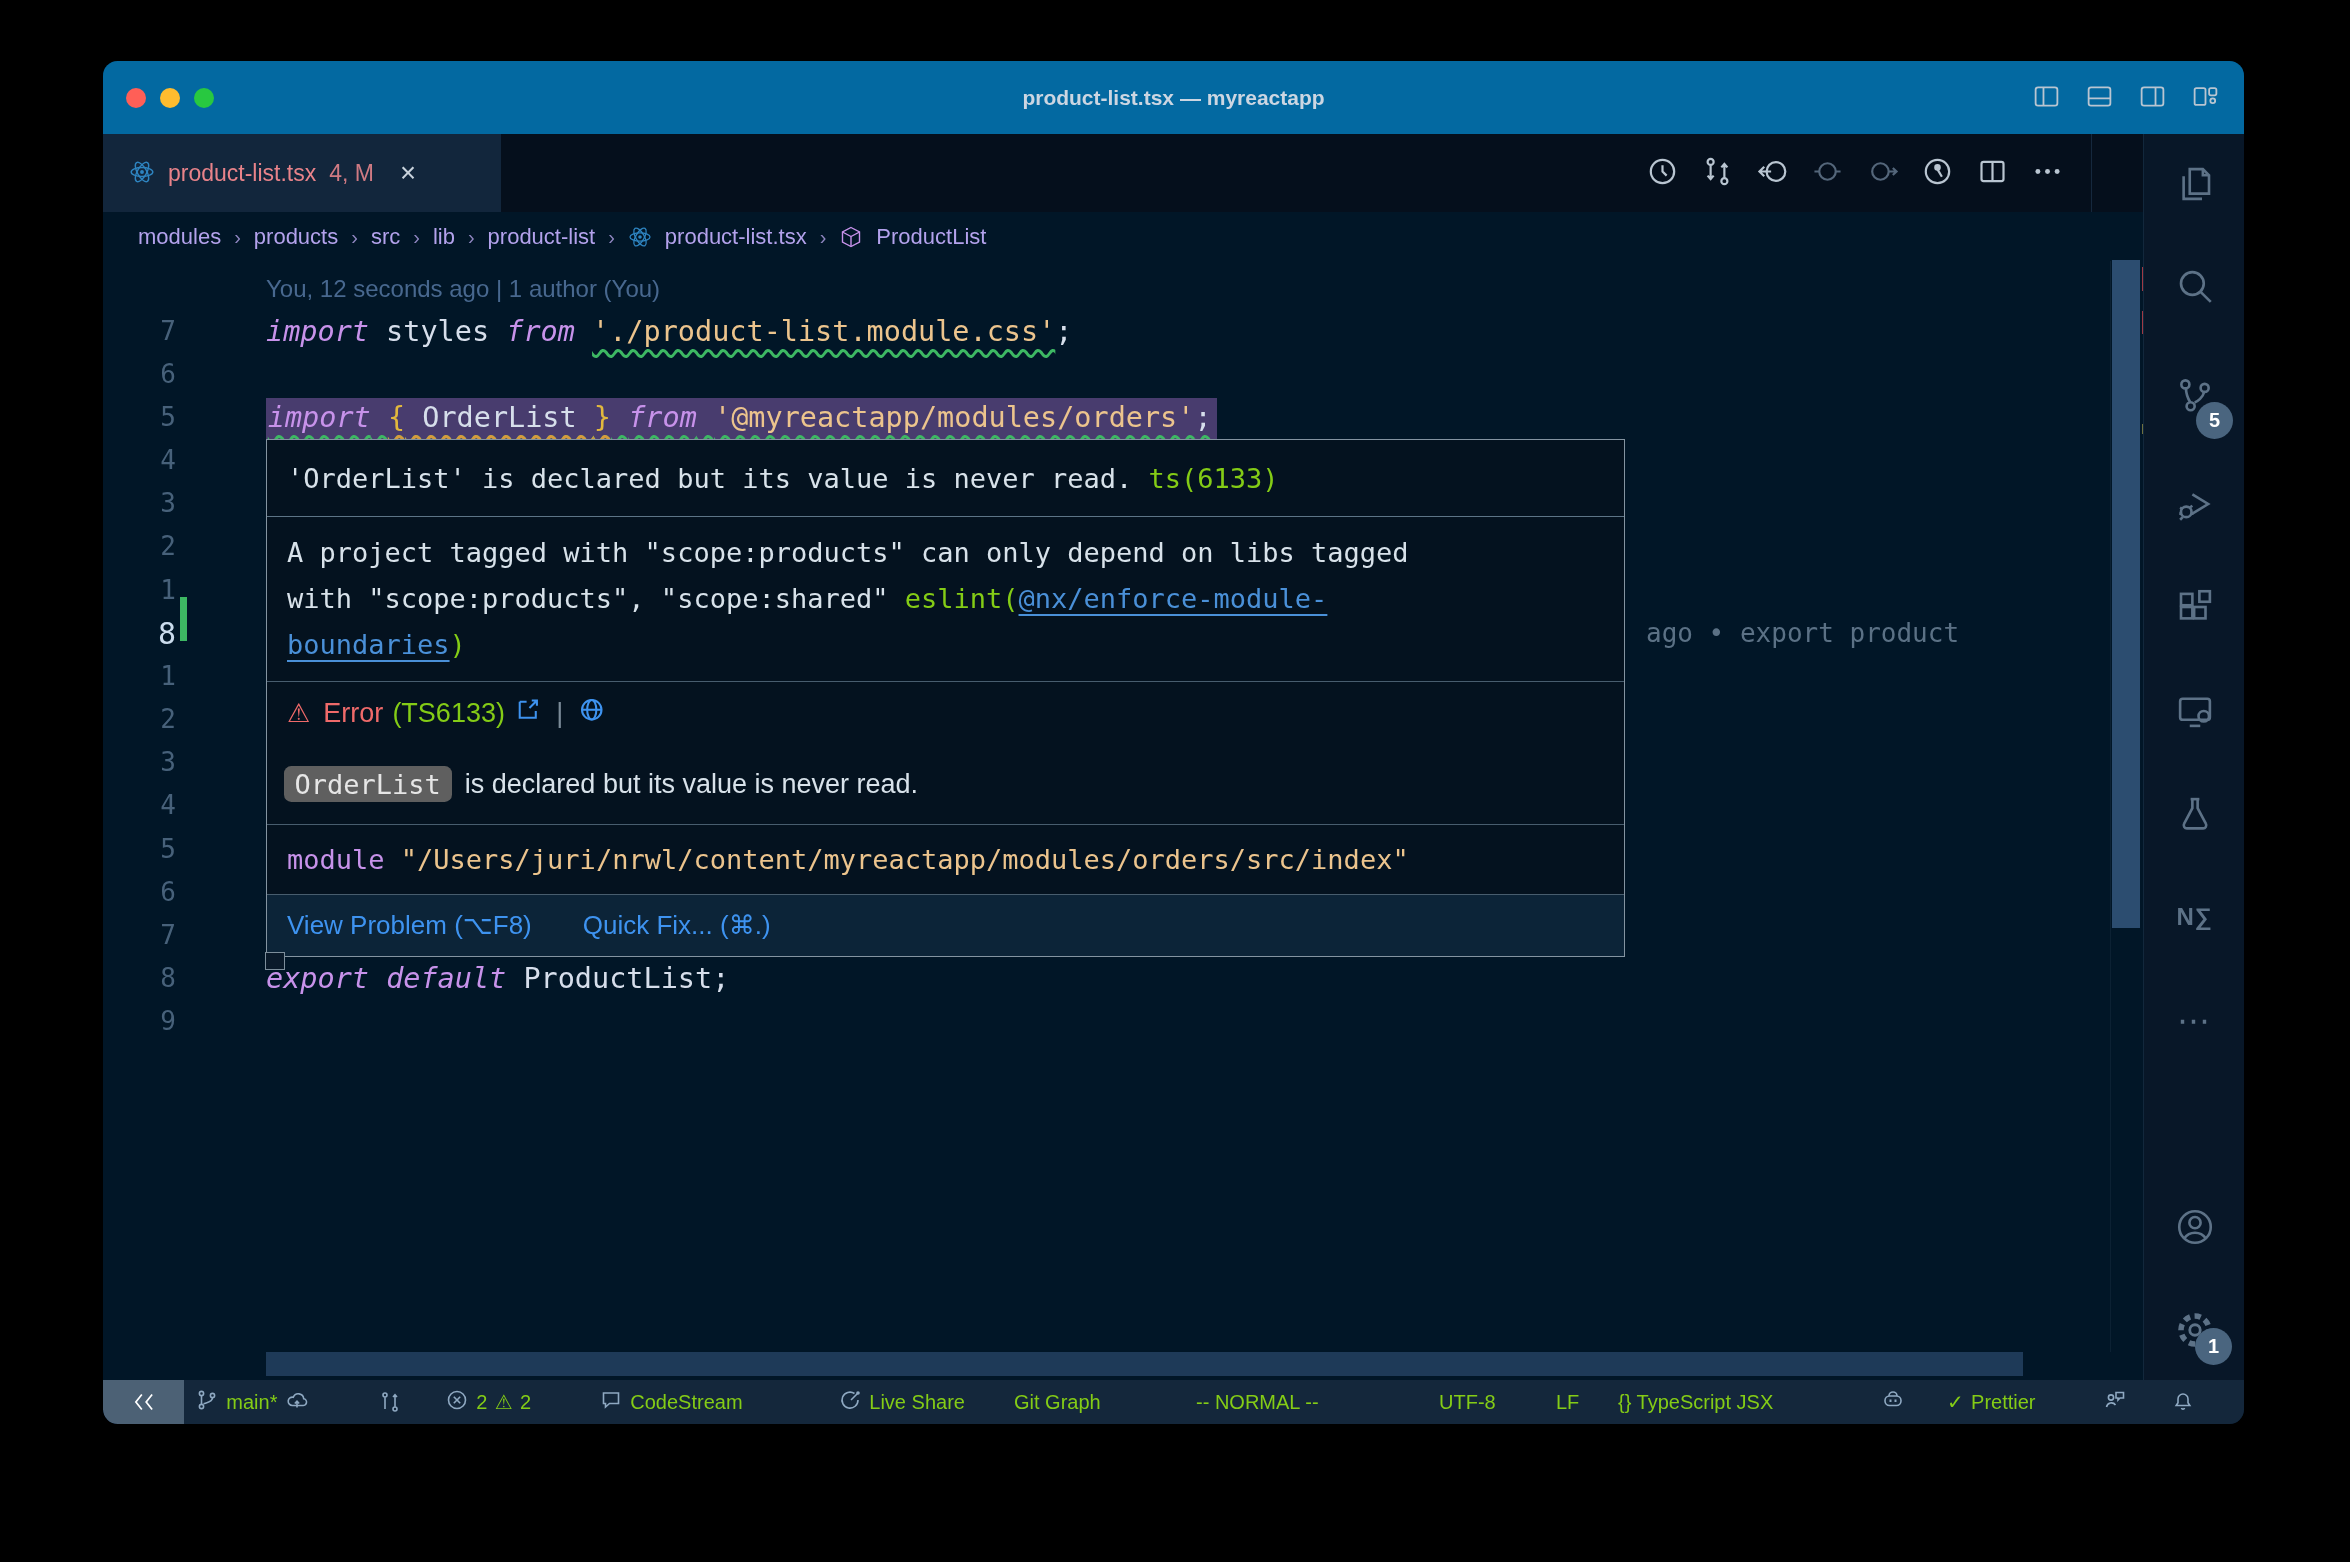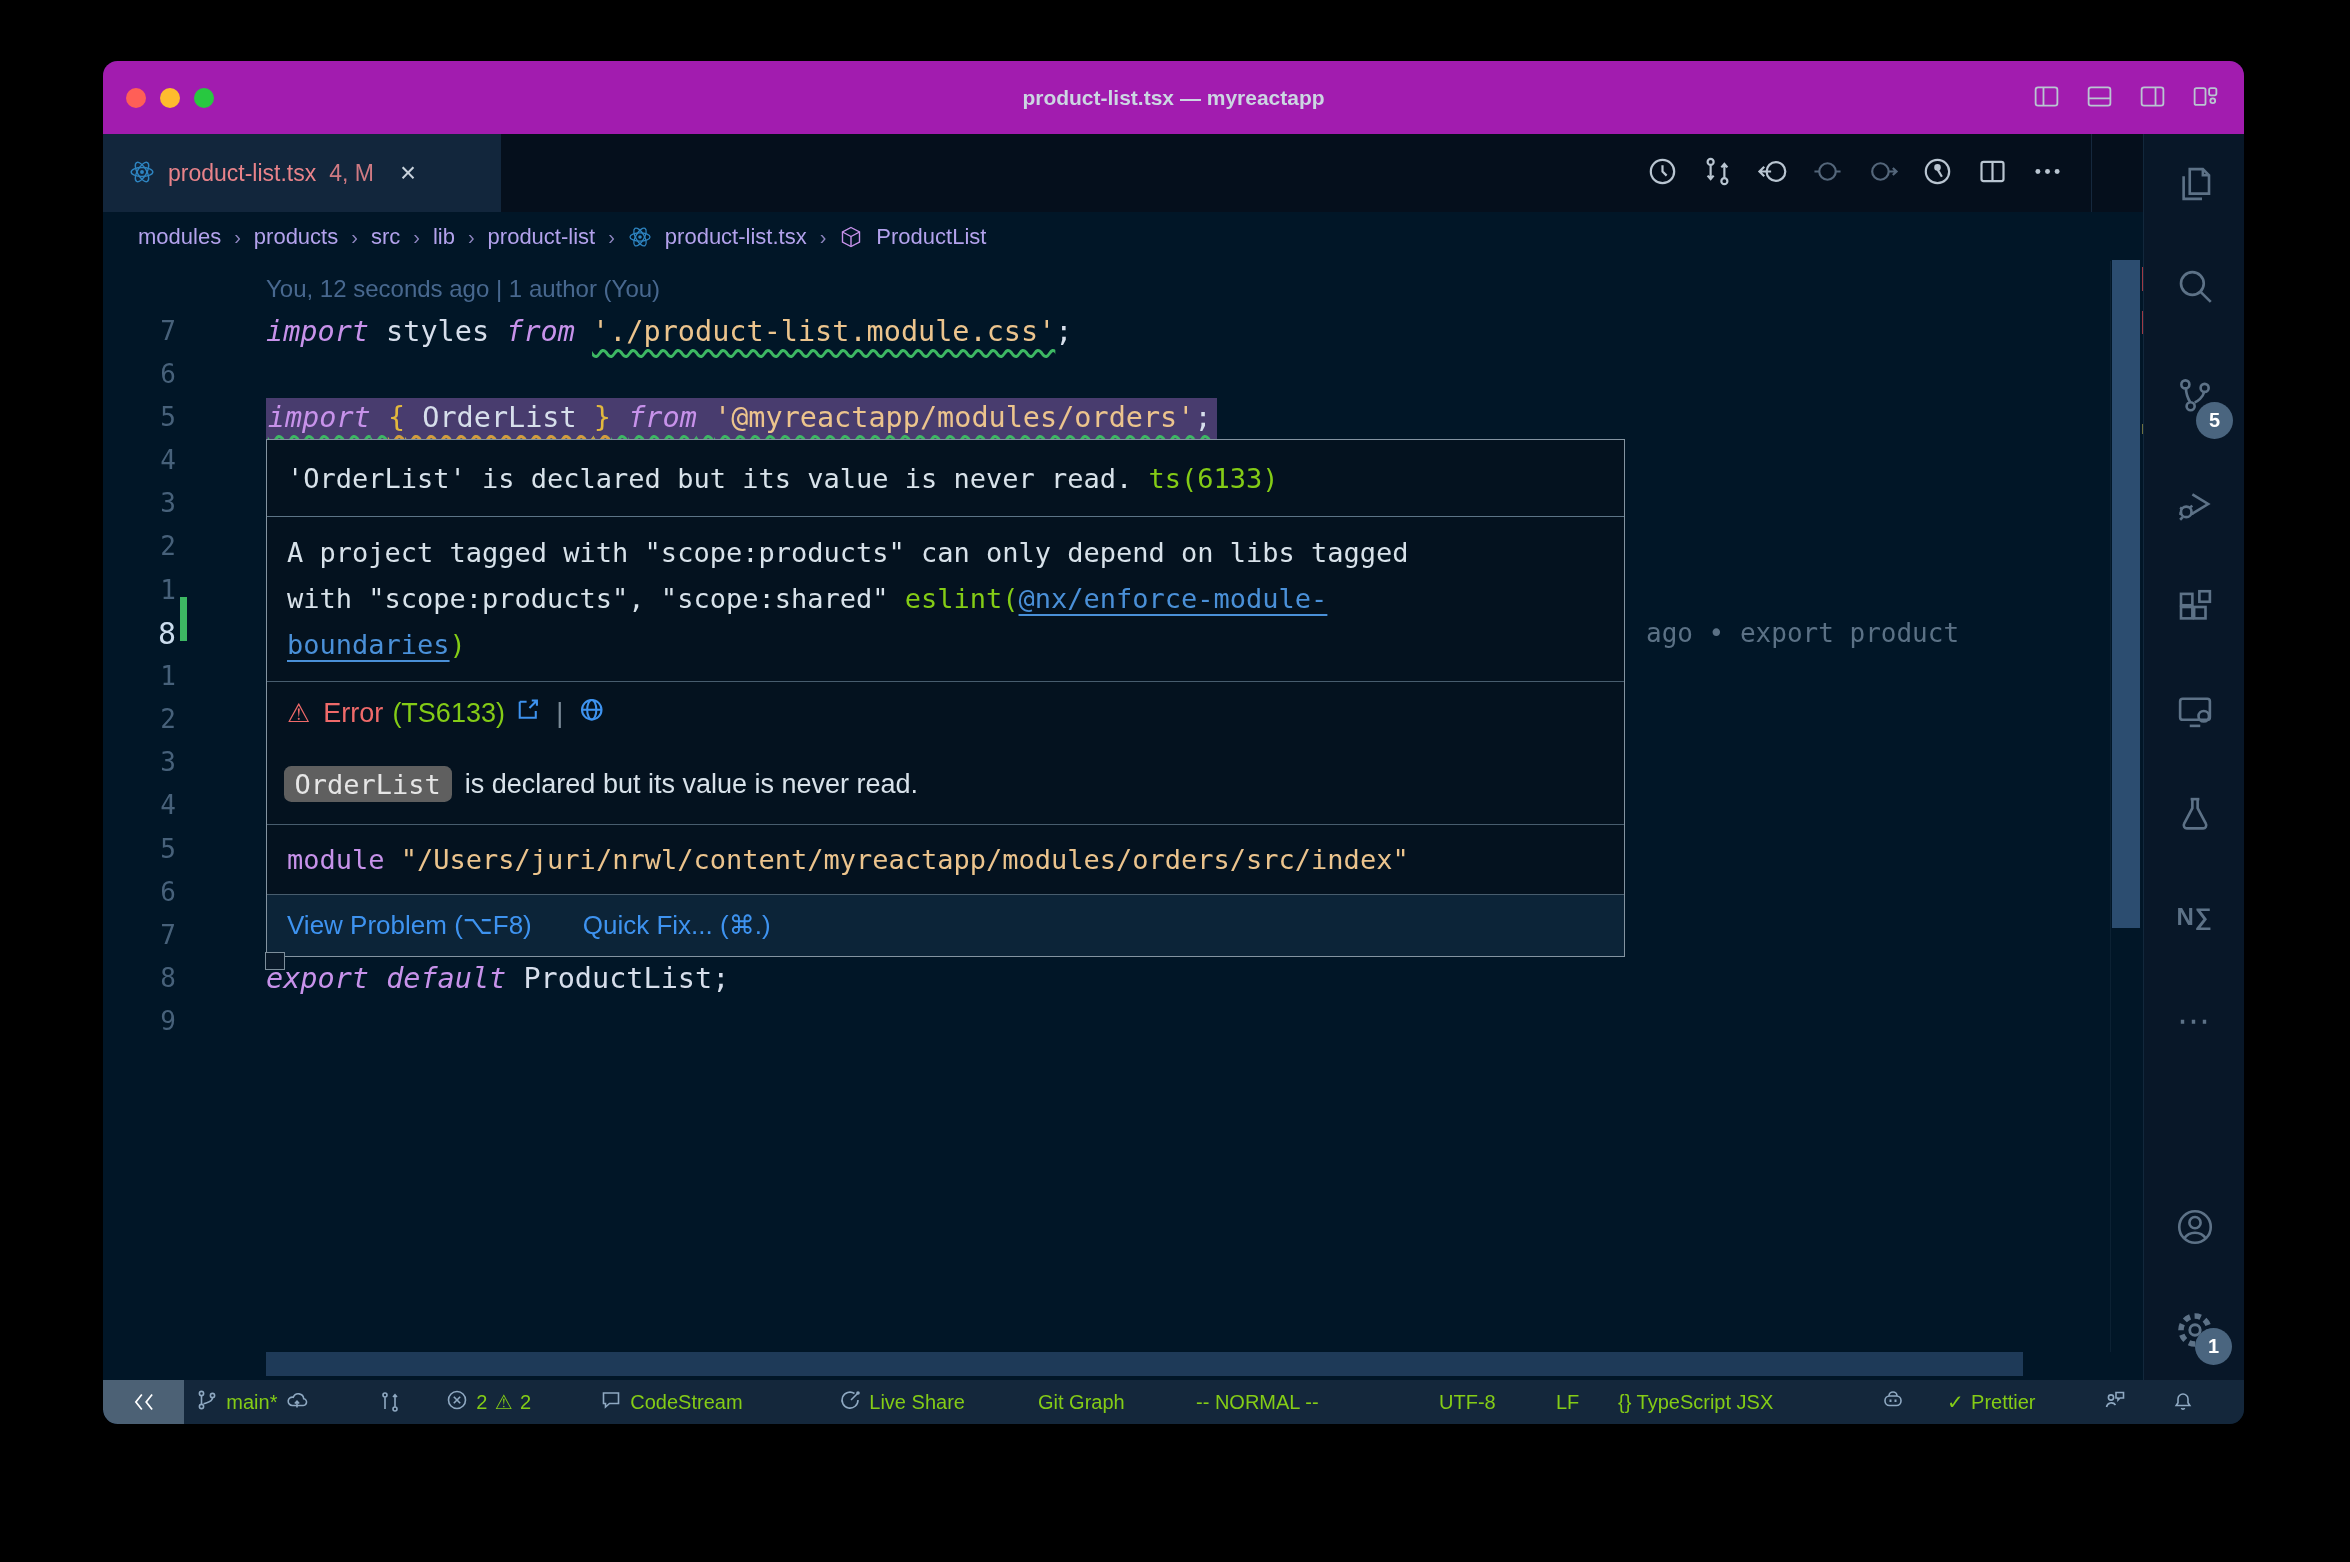--- a/index.html
+++ b/index.html
@@ -1,18 +1,18 @@
 <!DOCTYPE html>
 <html style="font-size:14.7px"><head>
 <meta charset="utf-8">
 <style>
   html,body{margin:0;padding:0;background:#000;width:2351px;height:1563px;font-family:"Liberation Sans",sans-serif;}
   .window{position:absolute;left:103px;top:61px;width:2141px;height:1363px;background:#011627;border-radius:14.7px;overflow:hidden;}
   
-  .titlebar{position:absolute;left:0;top:0;width:100%;height:73px;background:#a21caf;}
+  .titlebar{position:absolute;left:0;top:0;width:100%;height:73px;background:#0369a1;}
   .tl{position:absolute;top:27px;width:20px;height:20px;border-radius:50%;}
   .tl.red{left:23px;background:#ff5f57;} .tl.yellow{left:57px;background:#febc2e;} .tl.green{left:91px;background:#28c840;}
   .win-title{position:absolute;left:0;right:0;top:0;height:73px;line-height:73px;text-align:center;color:#ccd6e2;font-size:21px;font-weight:700;}
   .win-icons{position:absolute;right:24px;top:0;height:73px;display:flex;align-items:center;gap:24px;}
   .win-icons svg{width:29px;height:29px;stroke:#b9c5d1;fill:none;stroke-width:1.5;}
   
   .tabbar{position:absolute;left:0;top:73px;width:2040px;height:78px;background:#050f1c;border-bottom:0.9px solid #0a1f33;}
   .tab{position:absolute;left:0;top:0;width:398px;height:78px;background:#12263c;display:flex;align-items:center;padding-left:26px;box-sizing:border-box;gap:13px;}
   .tab-label{color:#e8838a;font-size:23px;}
   .tab-dec{color:#cf7a83;font-size:23px;}
@@ -397,21 +397,21 @@
       <span>CodeStream</span>
     </div>
     <div class="sb-item" style="left:735px;">
       <span><svg viewBox="0 0 24 24">
             <path d="M16.5 5.5 A8 8 0 1 0 20 12"></path>
             <circle cx="20" cy="5" r="1.8" fill="#8fa9c2" stroke="none"></circle>
             <path d="M13 12 L19.5 5.5"></path>
           </svg></span>
       <span>Live Share</span>
     </div>
-    <div class="sb-item" style="left:935px;">
+    <div class="sb-item" style="left:911px;">
         <span>Git Graph</span>
       </div>
     <div class="sb-item" style="left:1093px;">
         <span>-- NORMAL --</span>
       </div>
     <div class="sb-item" style="left:1336px;">
         <span>UTF-8</span>
       </div>
     <div class="sb-item" style="left:1453px;">
         <span>LF</span>

